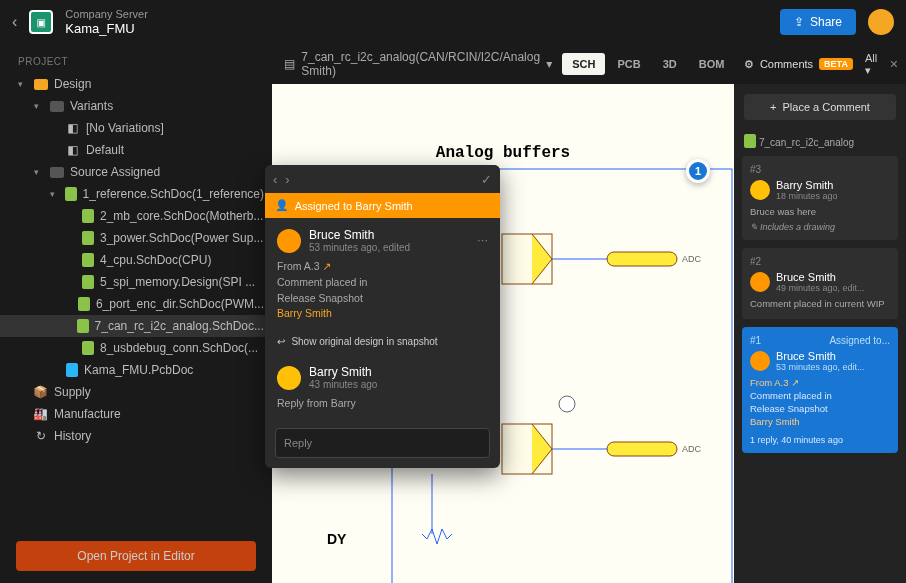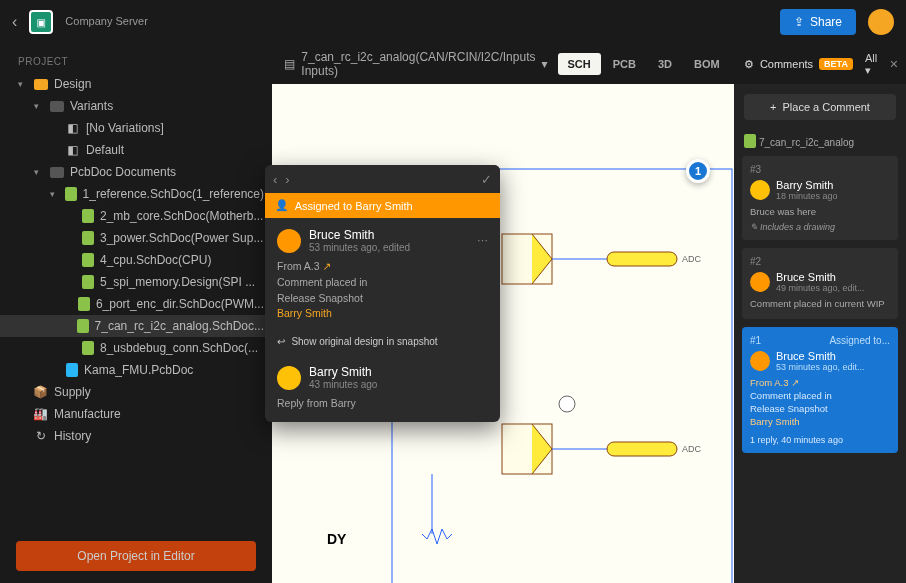--- a/index.html
+++ b/index.html
@@ -79,20 +79,21 @@
 svg { display: block; }
 </style>
 </head>
 <body>
 
 <div class="header">
   <span class="back-arrow">‹</span>
   <div class="logo-box">▣</div>
   <div class="header-titles">
     <span class="server-name">Company Server</span>
+    <span class="project-name">Kama_FMU</span>
   </div>
   <button class="share-btn">
     <span>⇪</span>
     <span>Share</span>
   </button>
   <div class="avatar-top"></div>
 </div>
 
 <div class="main">
   <div class="sidebar">
@@ -114,21 +115,21 @@
           <span>[No Variations]</span>
         </div>
         <div class="tree-item indent-2">
           <span class="chev"></span>
           <span class="simple-icon">◧</span>
           <span>Default</span>
         </div>
         <div class="tree-item indent-1">
           <span class="chev">▾</span>
           <span class="folder-icon dark"></span>
-          <span>PcbDoc Documents</span>
+          <span>Source Assigned</span>
         </div>
         <div class="tree-item indent-2">
           <span class="chev">▾</span>
           <span class="doc-icon"></span>
           <span>1_reference.SchDoc(1_reference)</span>
         </div>
         <div class="tree-item indent-3">
           <span class="chev"></span>
           <span class="doc-icon"></span>
           <span>2_mb_core.SchDoc(Motherb...</span>
@@ -184,21 +185,21 @@
           <span>History</span>
         </div>
       </div>
     <button class="open-project-btn">Open Project in Editor</button>
   </div>
 
   <div class="canvas-area">
     <div class="toolbar">
       <div class="breadcrumb">
         <span>▤</span>
-        <span>7_can_rc_i2c_analog(CAN/RCIN/I2C/Inputs Inputs)</span>
+        <span>7_can_rc_i2c_analog(CAN/RCIN/I2C/Analog Smith)</span>
         <span>▾</span>
       </div>
       <div class="view-tabs" id="viewtabs">
           <span class="view-tab active">SCH</span>
           <span class="view-tab">PCB</span>
           <span class="view-tab">3D</span>
           <span class="view-tab">BOM</span>
         </div>
       <div class="toolbar-icons">
         <div class="toolbar-icon active">💬</div>
@@ -225,20 +226,21 @@
           <line x1="280" y1="365" x2="340" y2="365"></line>
           <rect x="335" y="358" width="70" height="14" rx="7" fill="#ffeb3b" stroke="#8b4513"></rect>
           <circle cx="295" cy="320" r="8" fill="#fff" stroke="#666"></circle>
           <line x1="160" y1="390" x2="160" y2="450"></line>
           <path d="M150 450 L155 455 L160 445 L165 460 L170 445 L175 455 L180 450" stroke="#2962ff"></path>
         </g>
         <text x="55" y="460" font-family="Courier New" font-size="14" font-weight="bold" fill="#000">DY</text>
         <text x="410" y="178" font-size="9" fill="#666">ADC</text>
         <text x="410" y="368" font-size="9" fill="#666">ADC</text>
       </svg>
+      <div class="sch-title">Analog buffers</div>
       <div class="comment-marker">1</div>
     </div>
   </div>
 
   <div class="comments-panel">
     <div class="panel-head">
       <span>⚙</span>
       <span>Comments</span>
       <span class="badge">BETA</span>
       <span class="spacer"></span>
@@ -334,13 +336,14 @@
   <div class="popup-comment">
     <div class="popup-comment-head">
       <div class="mini-avatar yellow"></div>
       <div>
         <div class="author">Barry Smith</div>
         <div class="timestamp">43 minutes ago</div>
       </div>
     </div>
     <div class="comment-body">Reply from Barry</div>
   </div>
+  <div class="reply-input">Reply</div>
 </div>
 
 </body></html>

